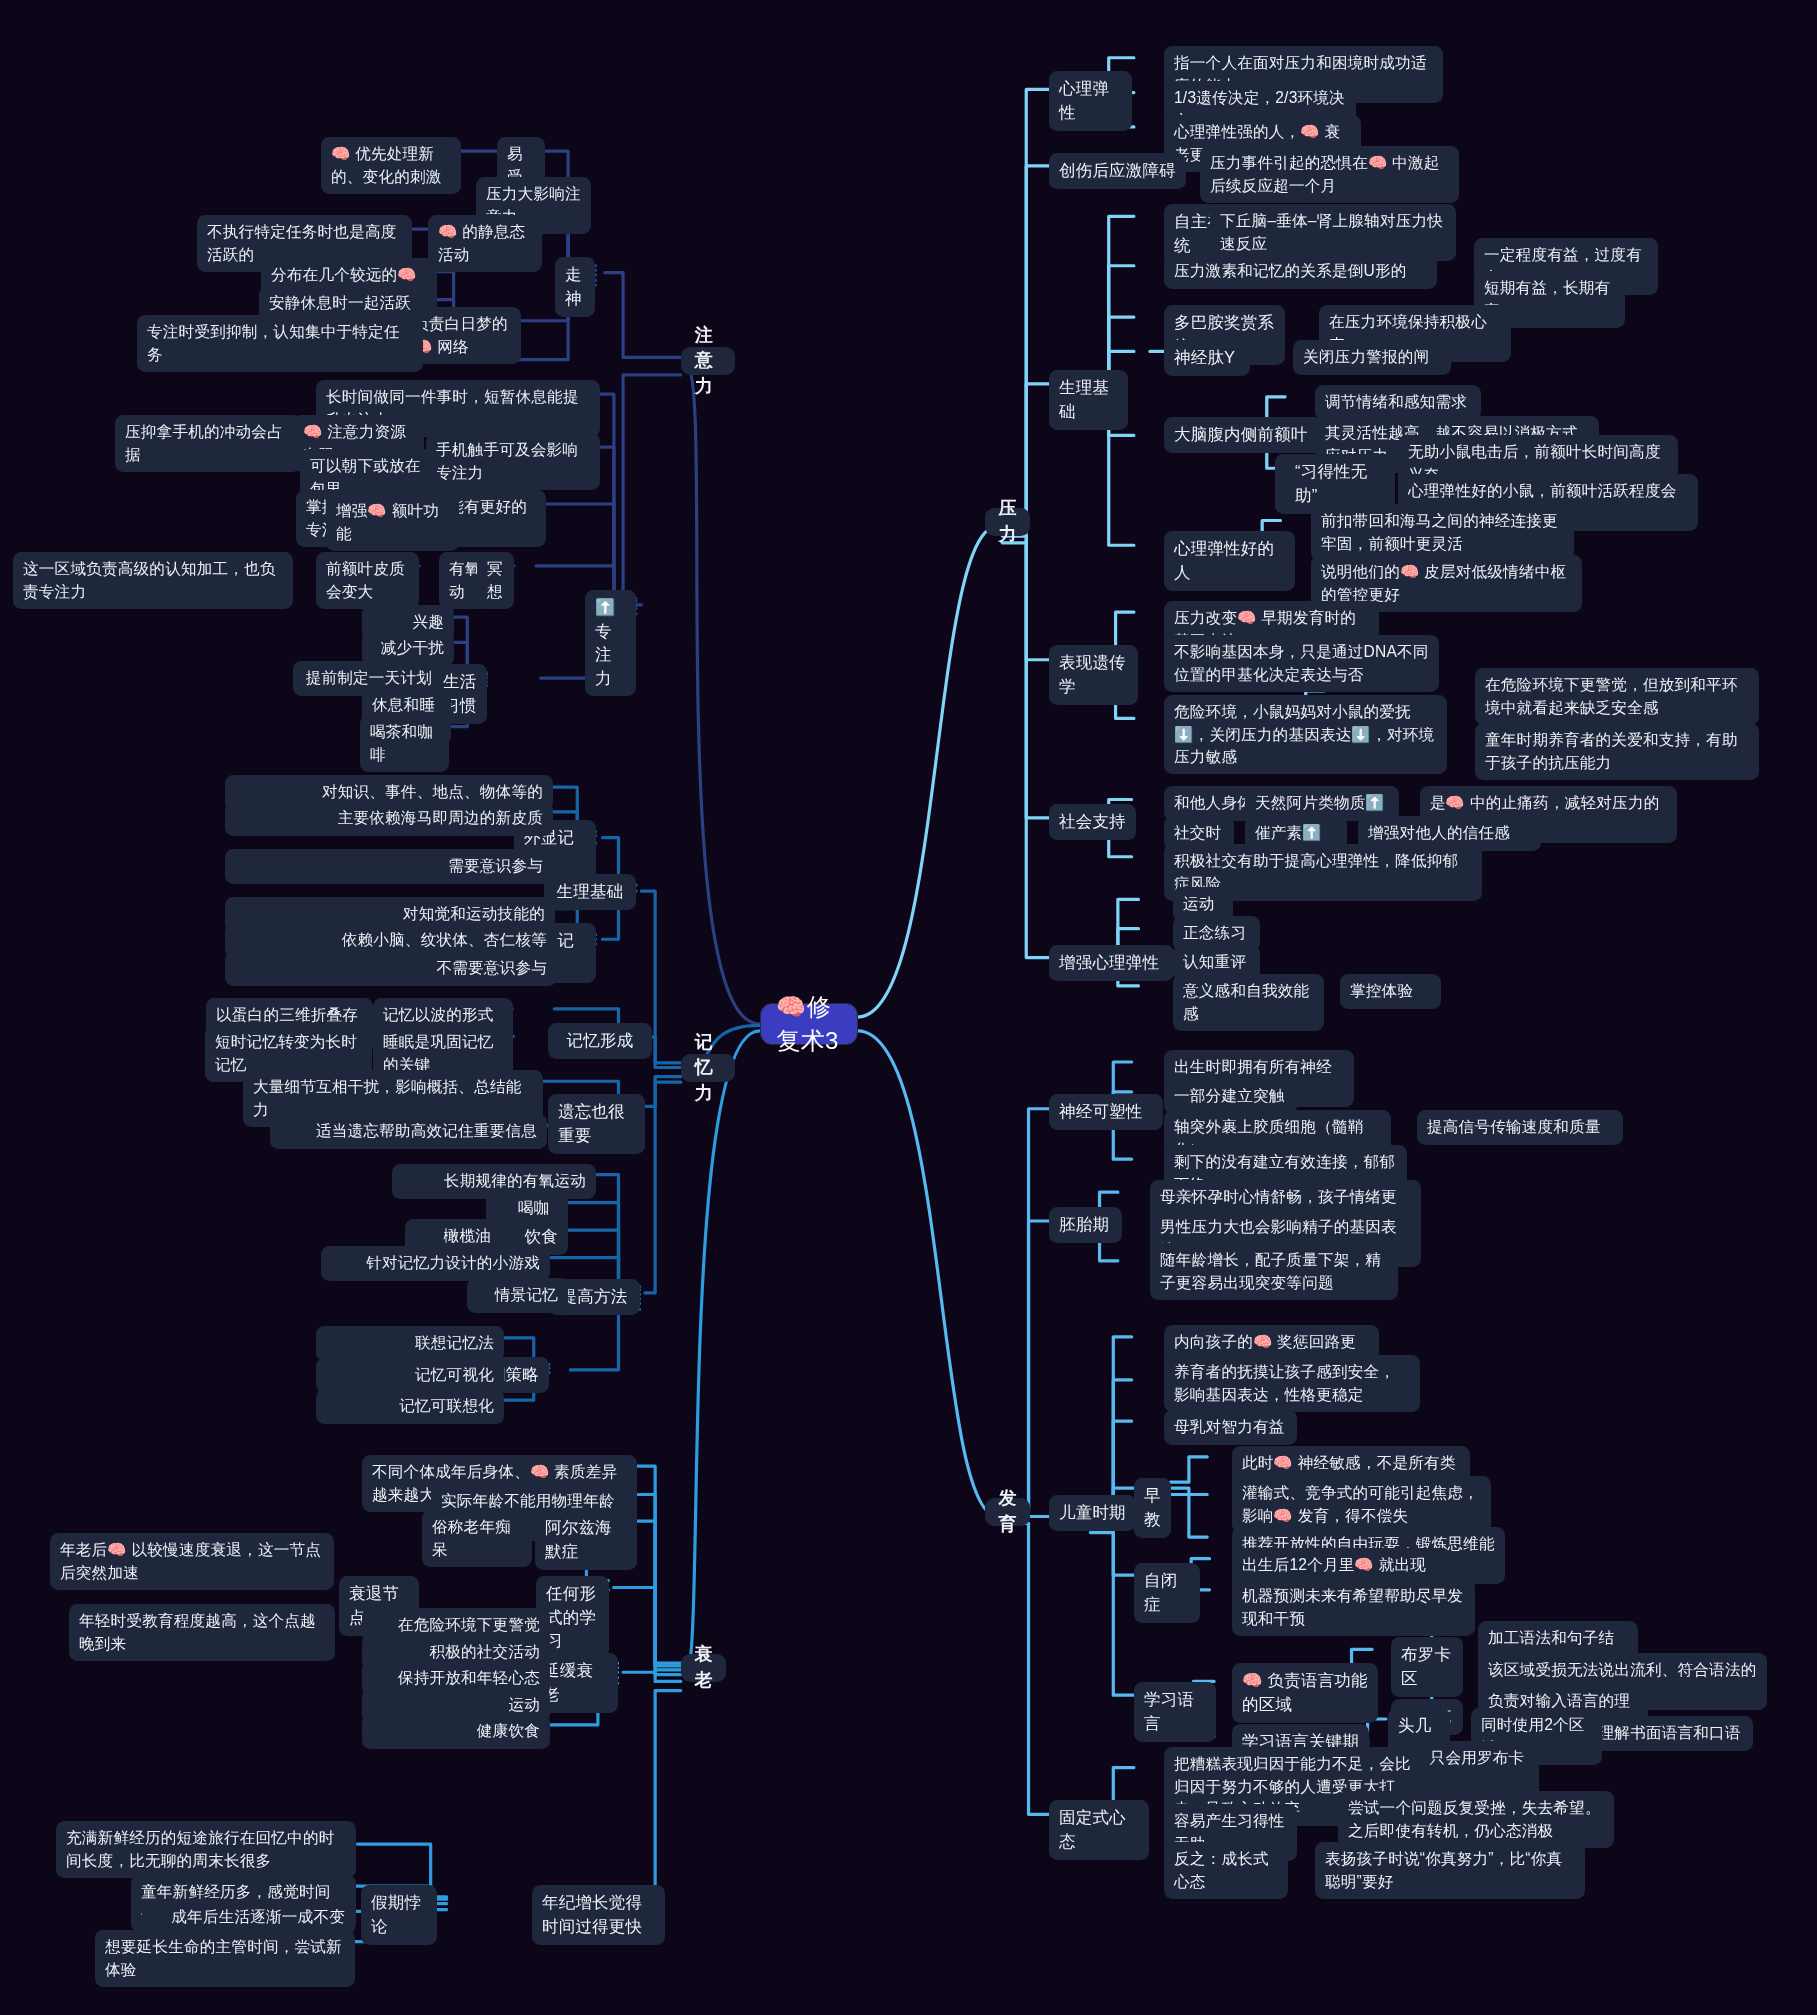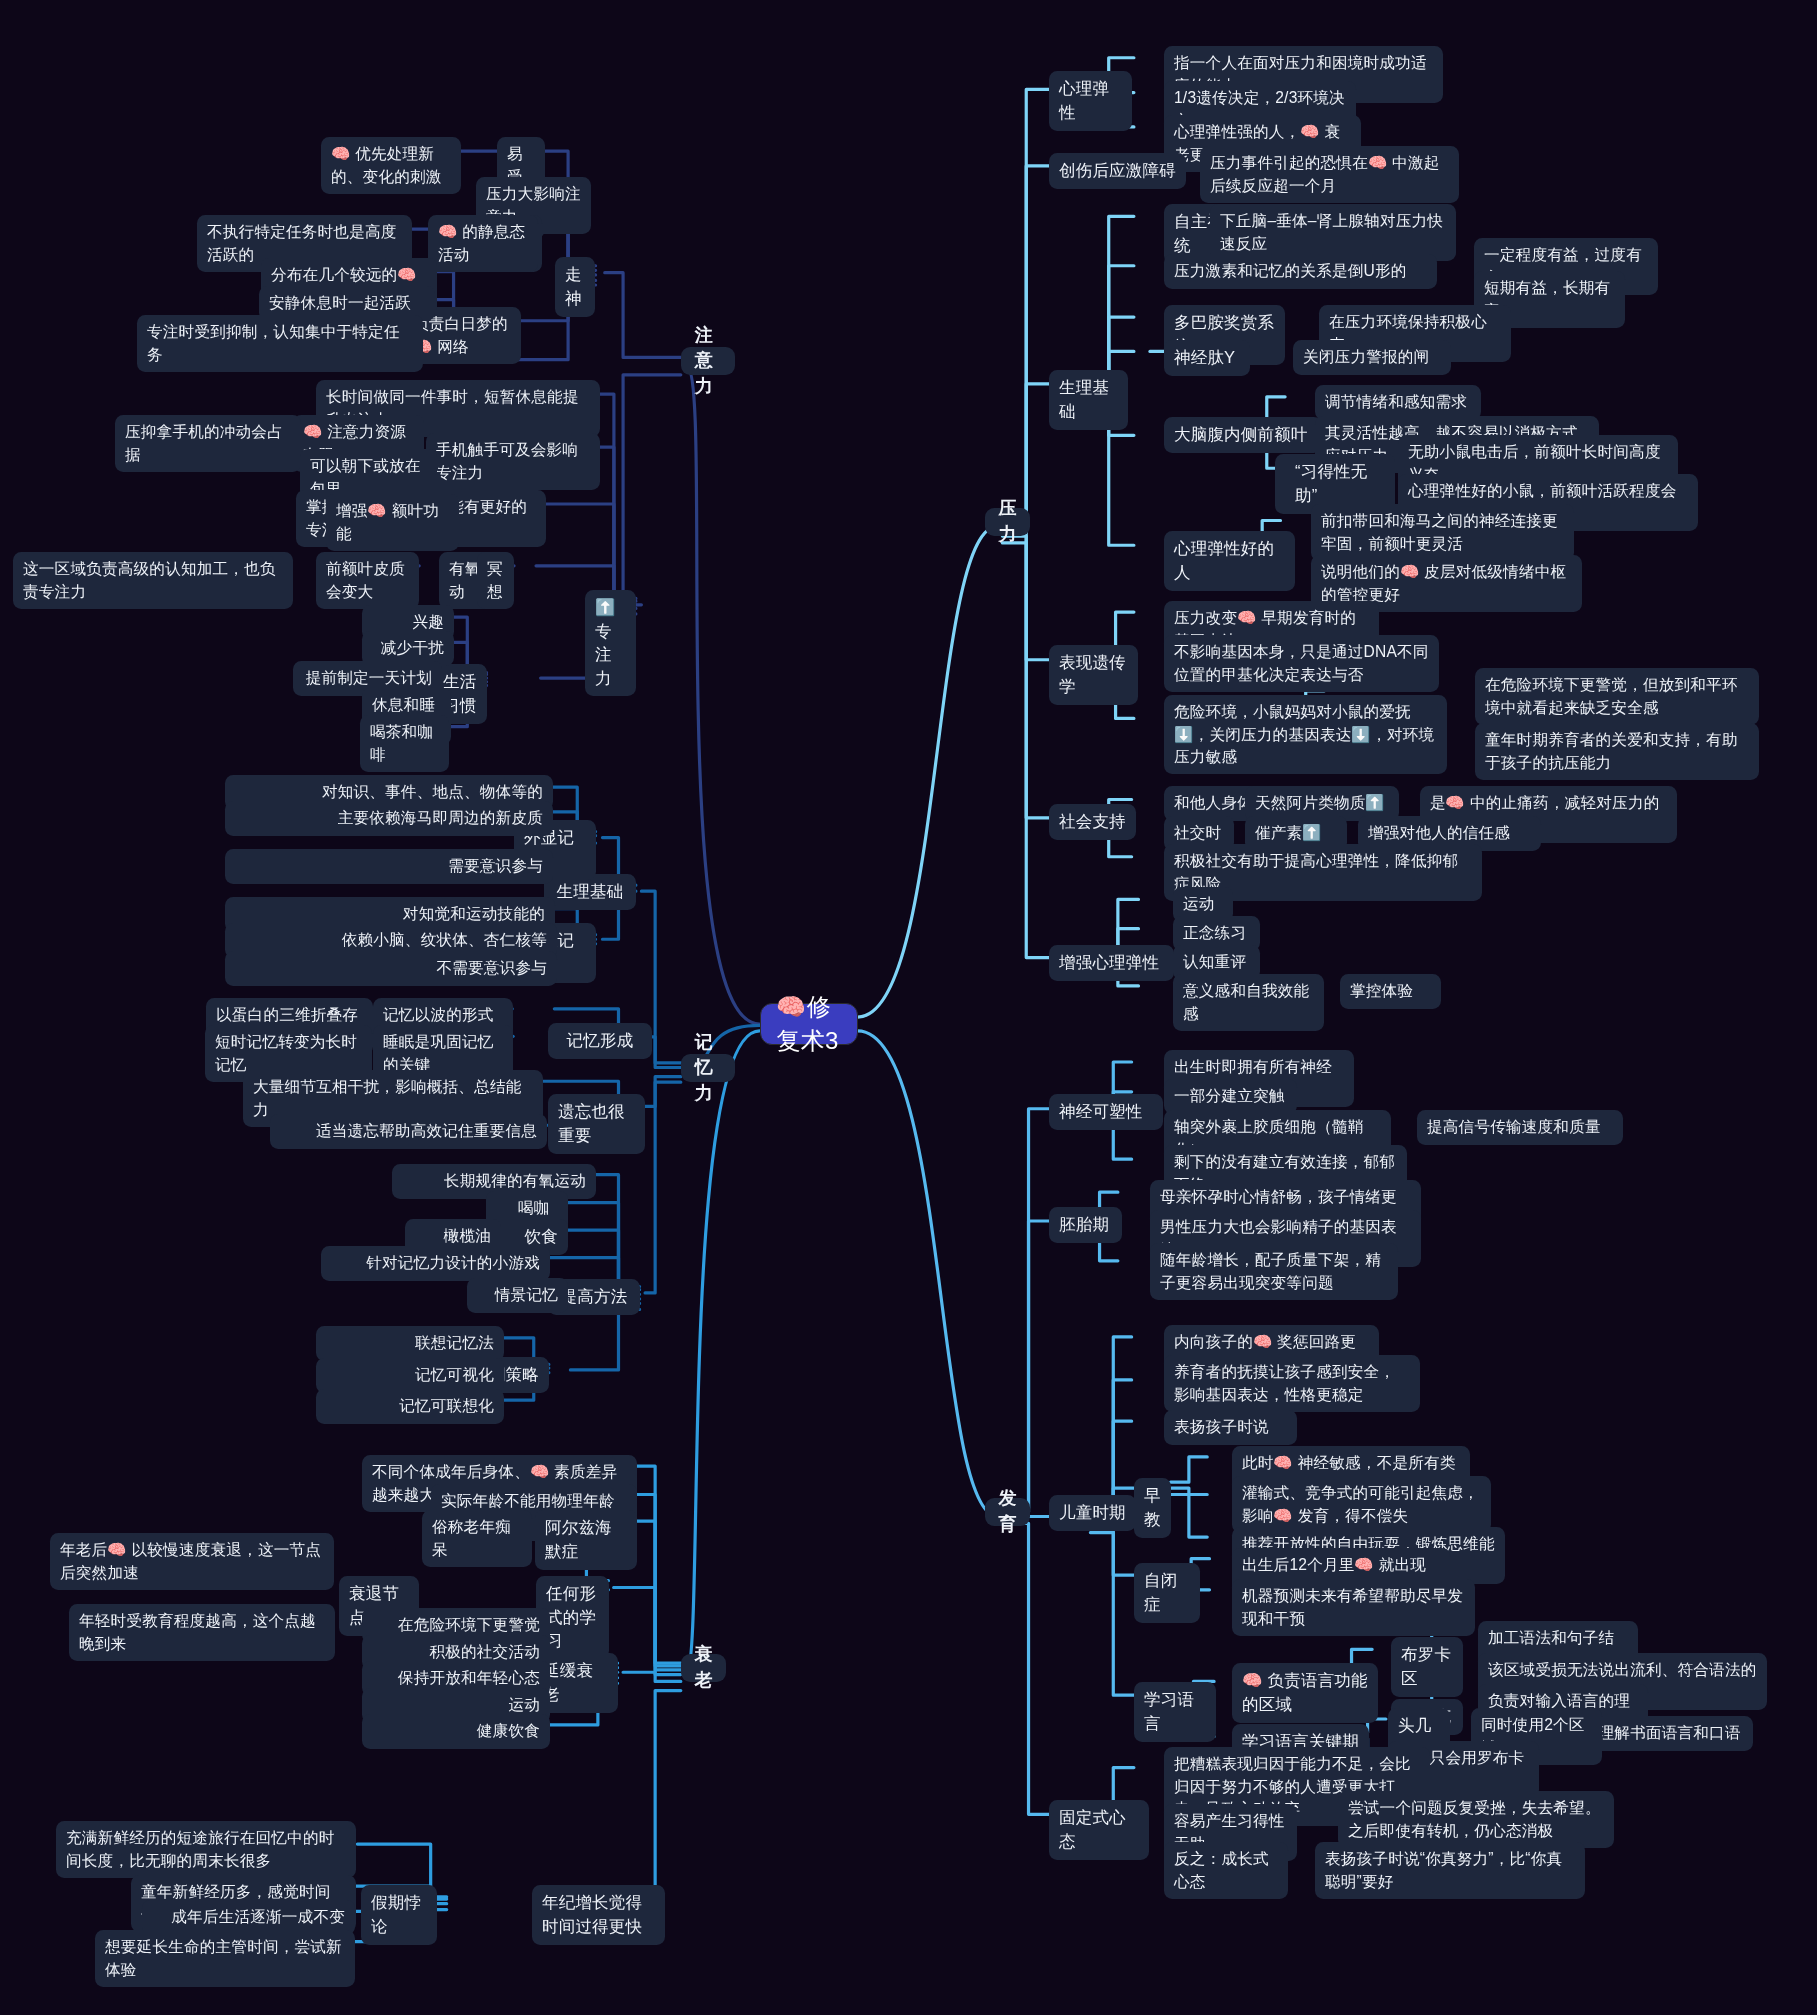--- a/index.html
+++ b/index.html
@@ -420,21 +420,21 @@
 <div class="node" style="left:1164px;top:1145px;width:243px;">剩下的没有建立有效连接，郁郁而终</div>
 
 <div class="node lvl2" style="left:1049px;top:1207px;width:73px;">胚胎期</div>
 <div class="node" style="left:1150px;top:1180px;width:271px;">母亲怀孕时心情舒畅，孩子情绪更温和</div>
 <div class="node" style="left:1150px;top:1210px;width:271px;">男性压力大也会影响精子的基因表达</div>
 <div class="node" style="left:1150px;top:1243px;width:248px;">随年龄增长，配子质量下架，精子更容易出现突变等问题</div>
 
 <div class="node lvl2" style="left:1049px;top:1495px;width:87px;">儿童时期</div>
 <div class="node" style="left:1164px;top:1325px;width:215px;">内向孩子的🧠 奖惩回路更敏感</div>
 <div class="node" style="left:1164px;top:1355px;width:256px;">养育者的抚摸让孩子感到安全，影响基因表达，性格更稳定</div>
-<div class="node" style="left:1164px;top:1410px;width:133px;">表扬孩子时说</div>
+<div class="node" style="left:1164px;top:1410px;width:133px;">母乳对智力有益</div>
 
 <div class="node lvl2" style="left:1134px;top:1478px;width:37px;">早教</div>
 <div class="node" style="left:1232px;top:1446px;width:238px;">此时🧠 神经敏感，不是所有类型都适合</div>
 <div class="node" style="left:1232px;top:1476px;width:259px;">灌输式、竞争式的可能引起焦虑，影响🧠 发育，得不偿失</div>
 <div class="node" style="left:1232px;top:1527px;width:273px;">推荐开放性的自由玩耍，锻炼思维能力和创造力</div>
 
 <div class="node lvl2" style="left:1134px;top:1563px;width:66px;">自闭症</div>
 <div class="node" style="left:1232px;top:1548px;width:218px;">出生后12个月里🧠 就出现初步特征</div>
 <div class="node" style="left:1232px;top:1579px;width:243px;">机器预测未来有希望帮助尽早发现和干预</div>
 

